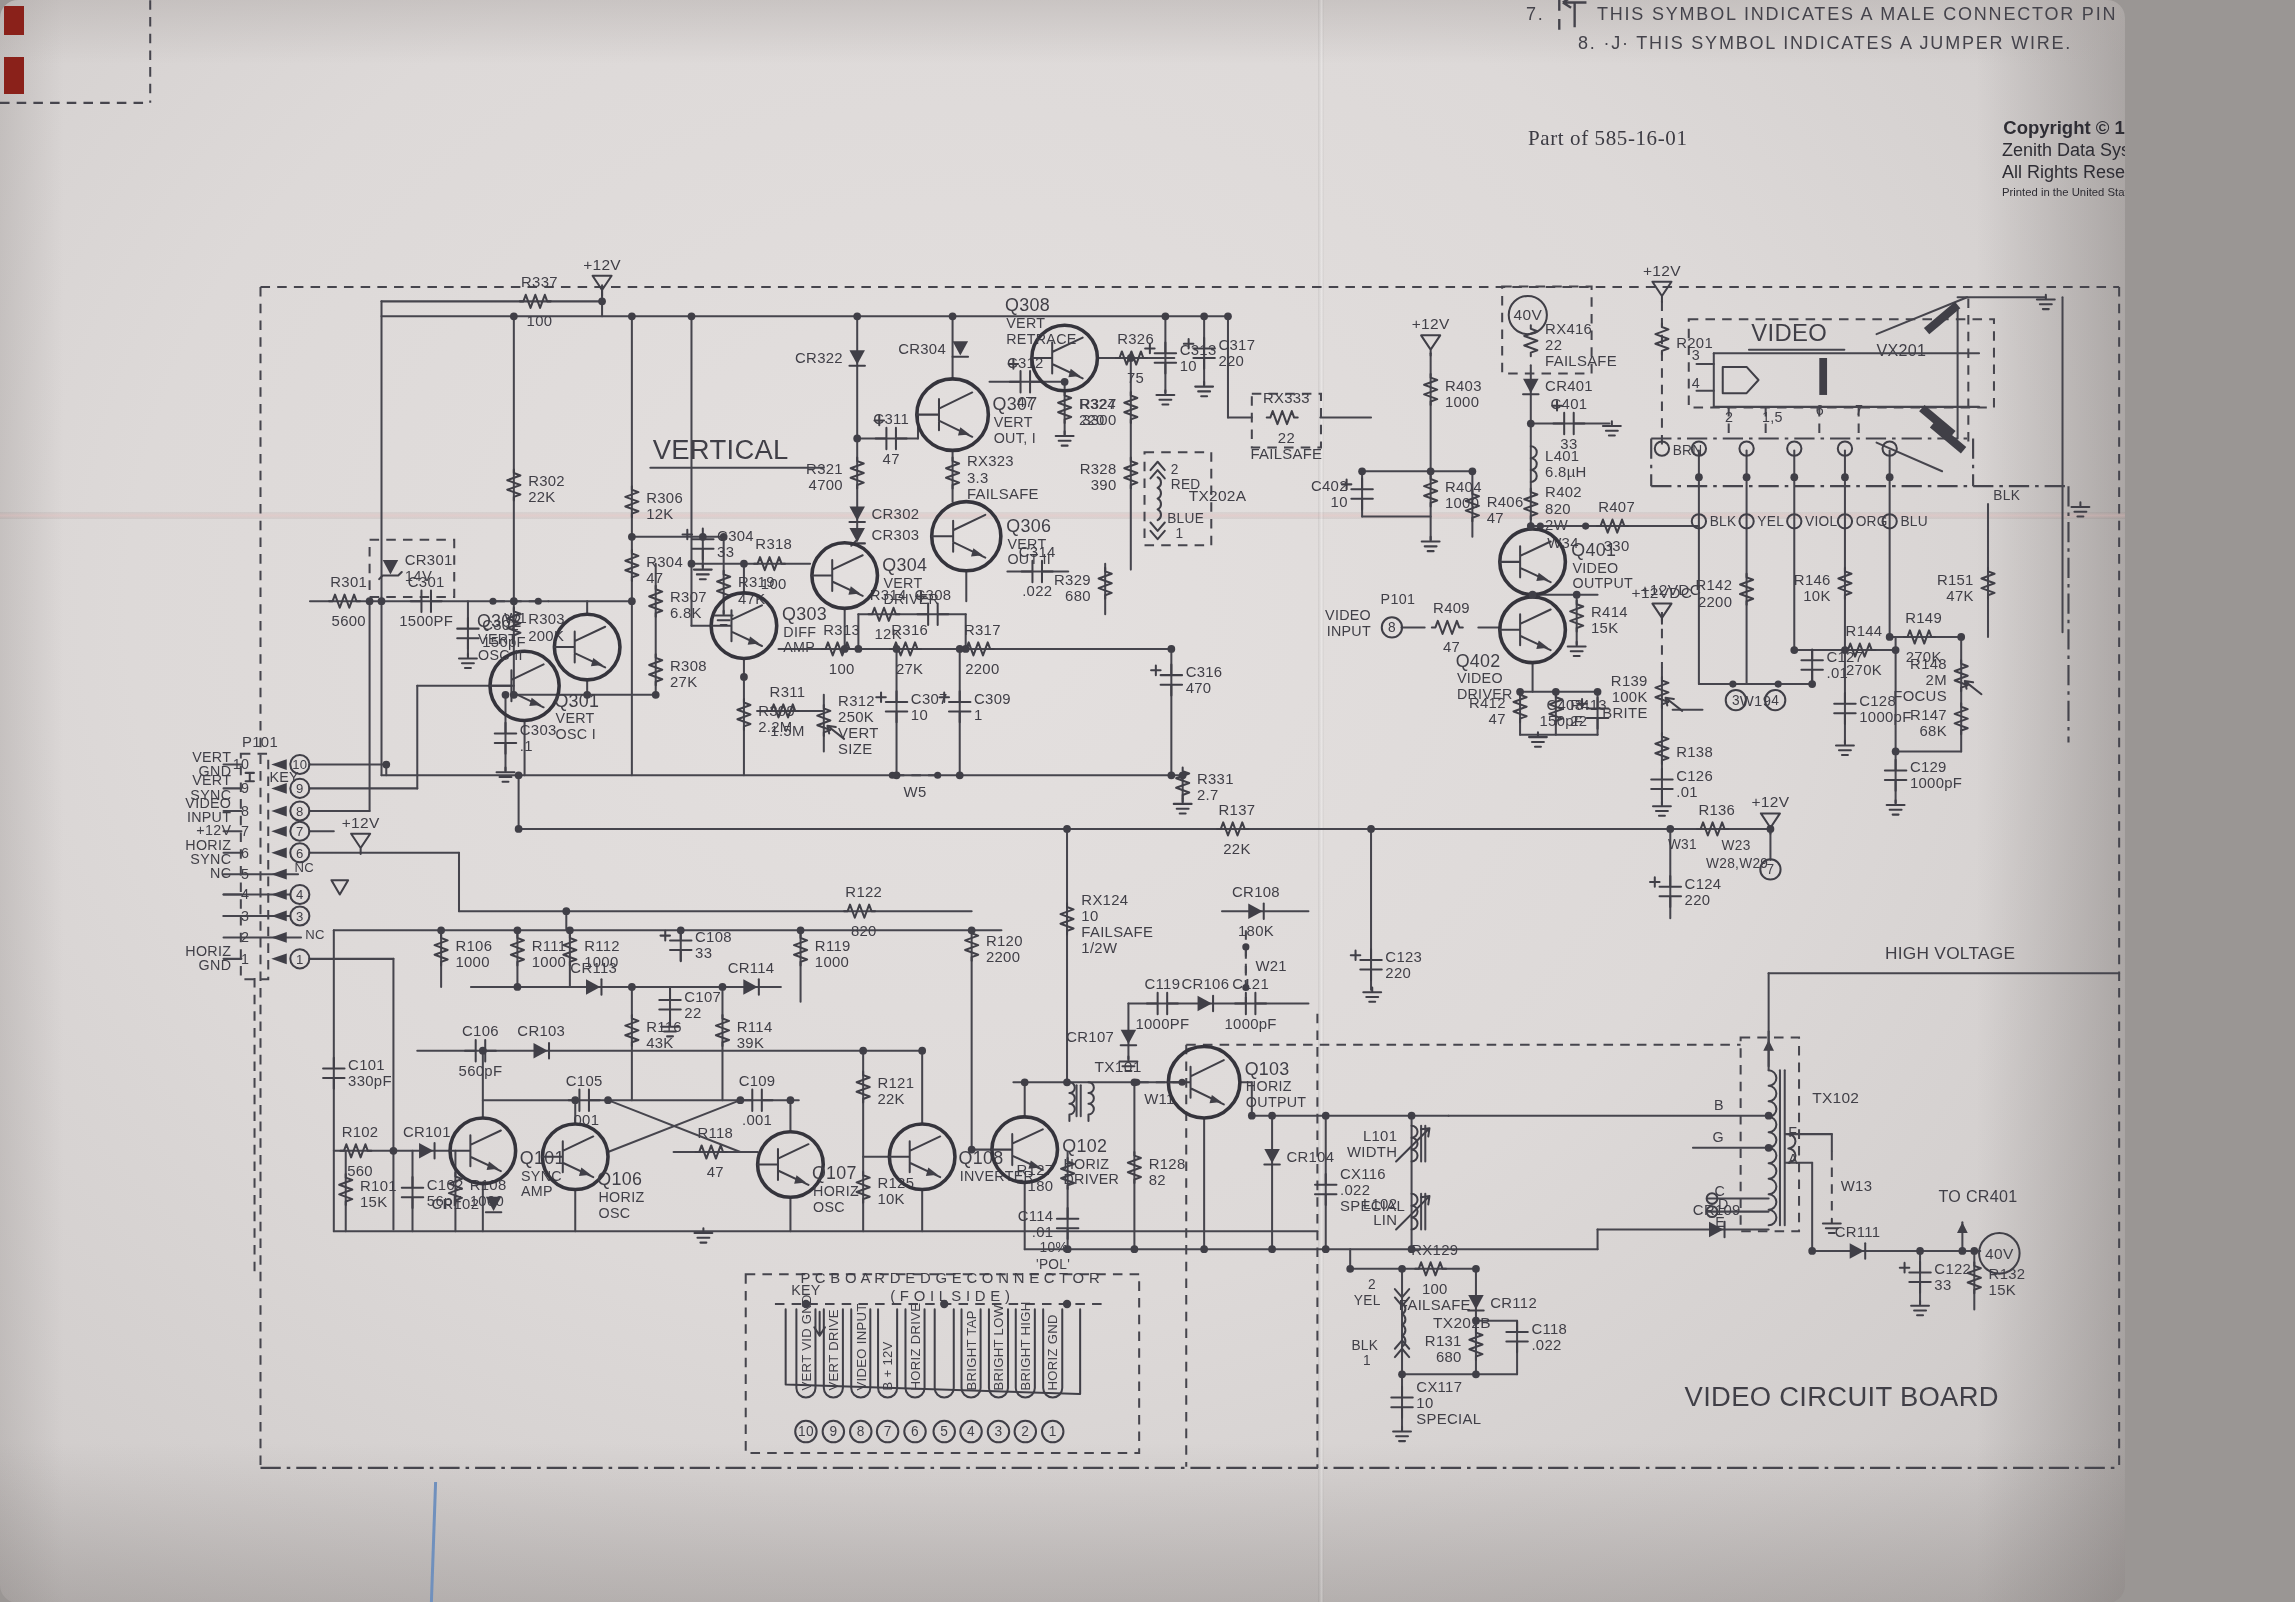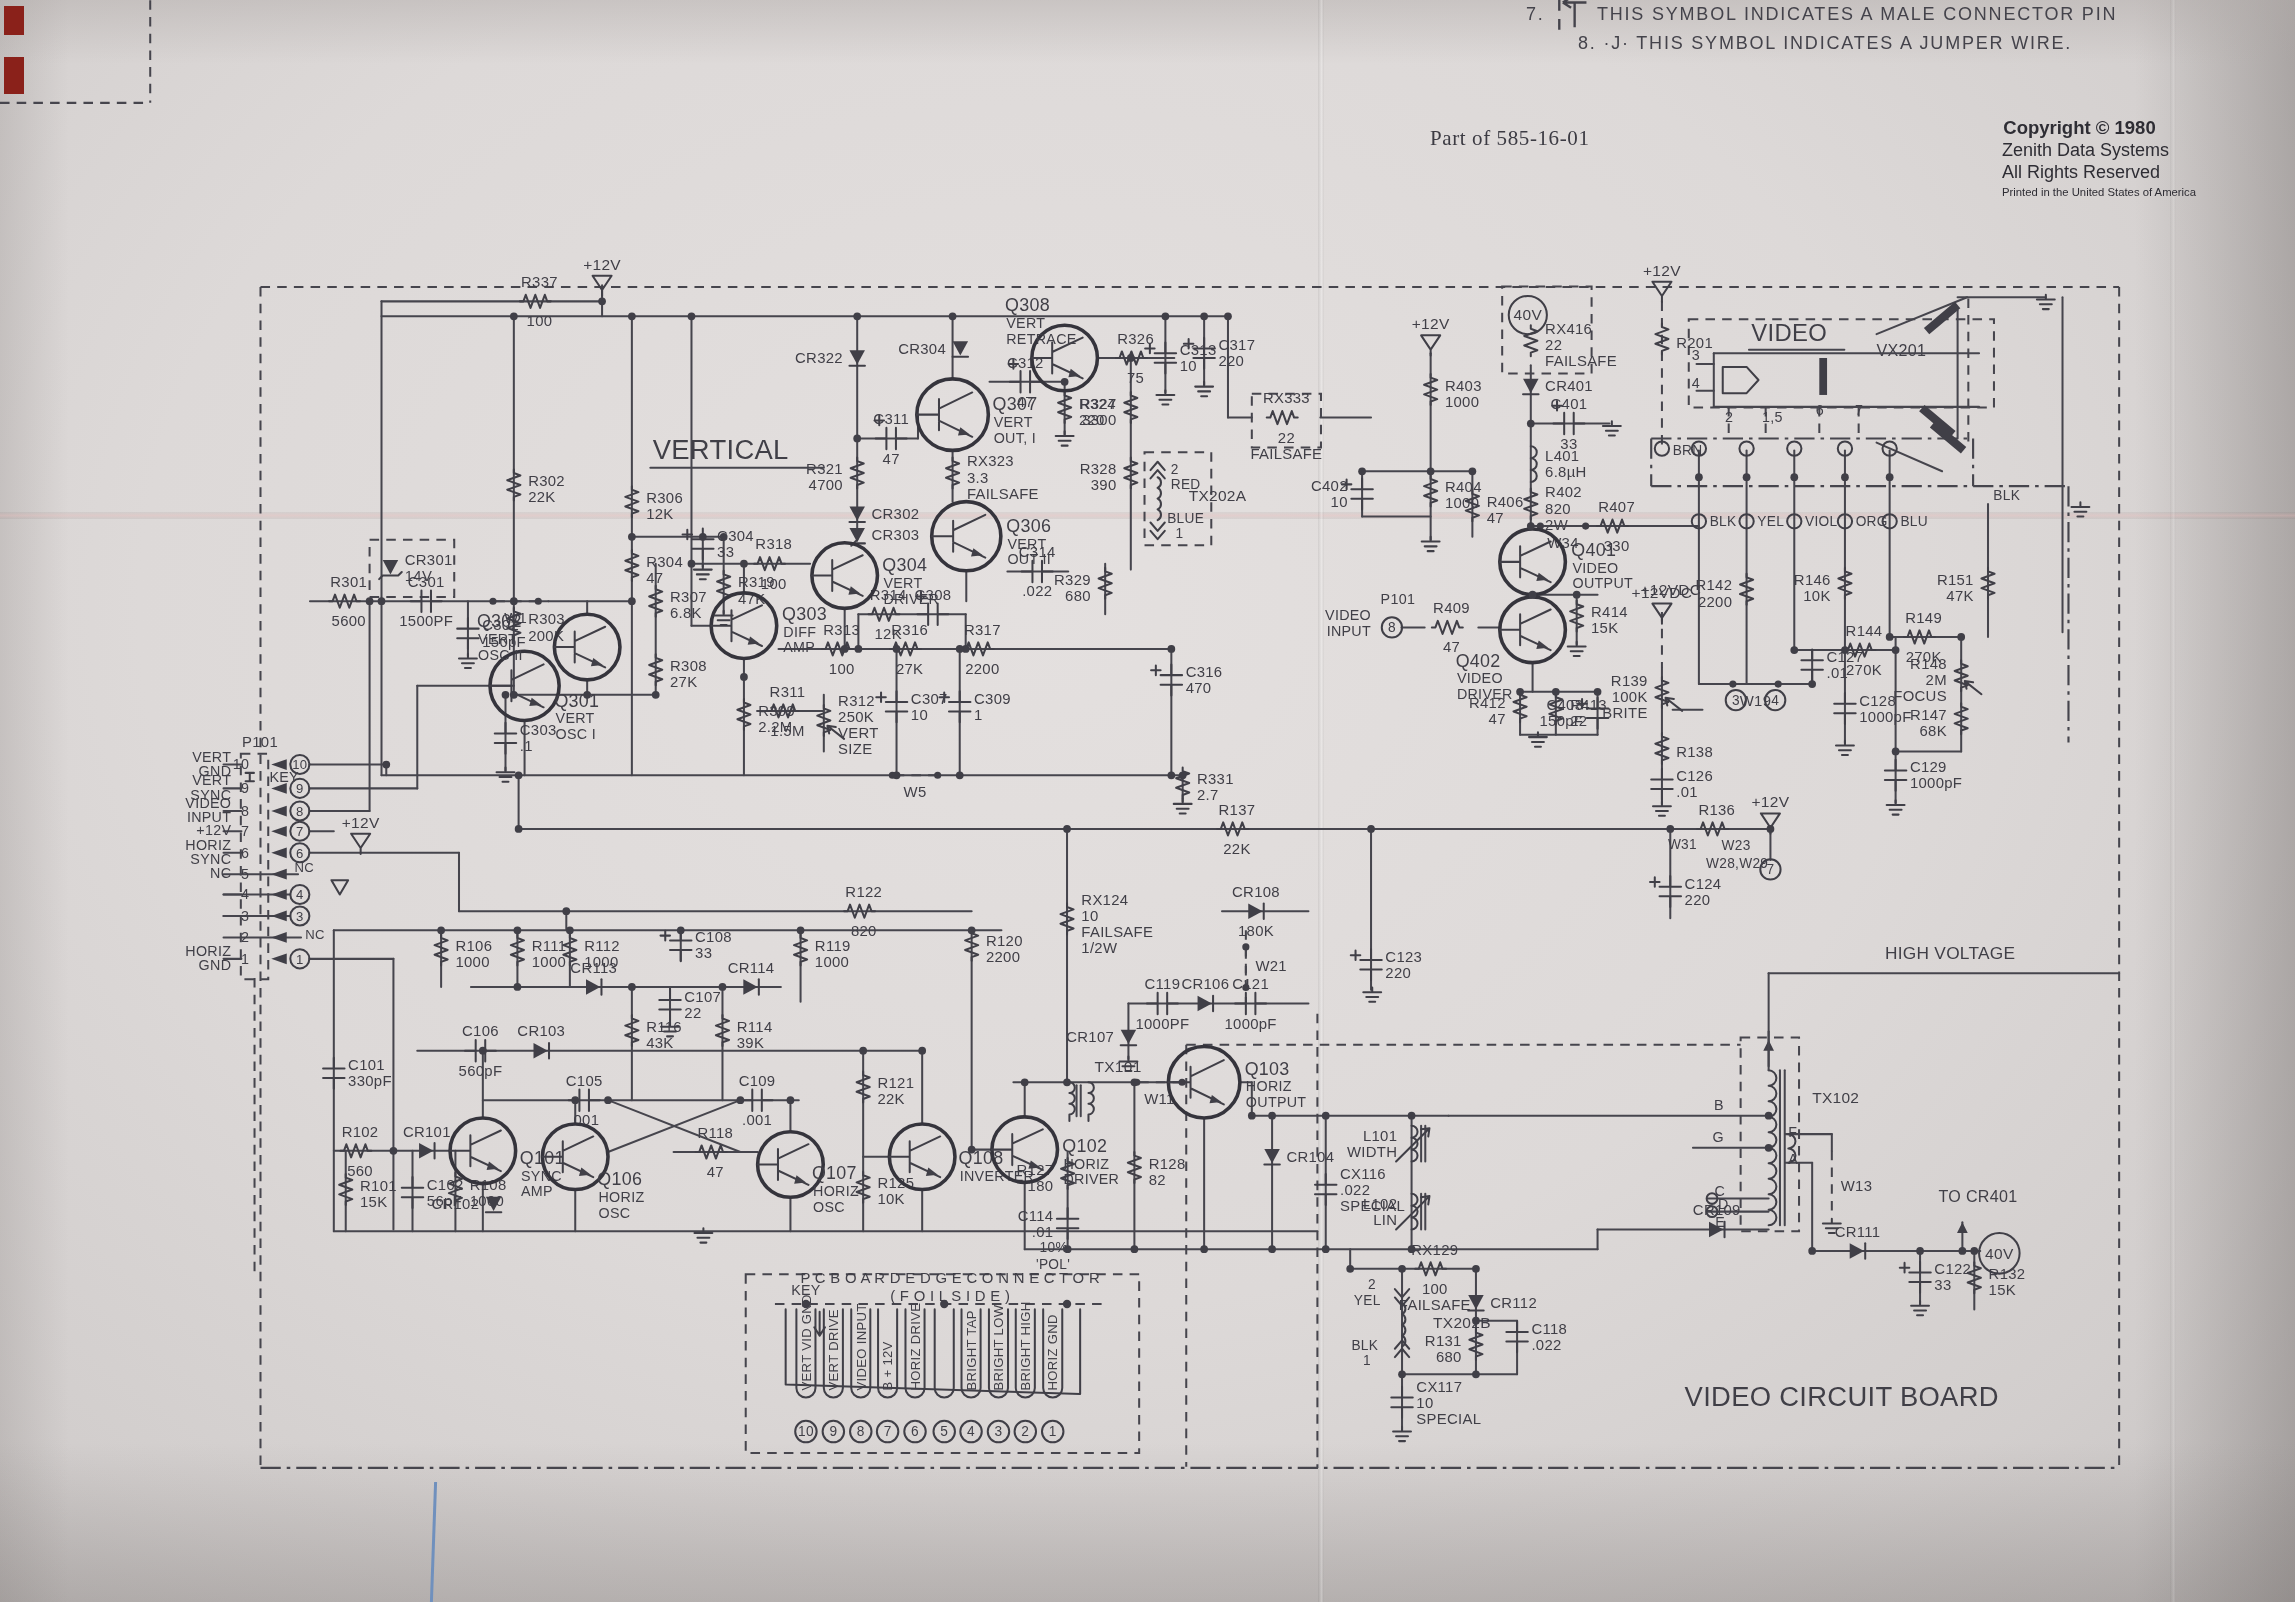--- a/index.html
+++ b/index.html
@@ -1,21 +1,22 @@
 <!DOCTYPE html>
 <html style="font-size:9.5px"><head>
 <meta charset="utf-8">
 <style>
   html,body{margin:0;padding:0;background:#9a9694;}
-  #paper{position:relative;width:2295px;height:1603px;overflow:hidden;
+  #paper{position:relative;width:2125px;height:1603px;overflow:hidden;
     font-family:"Liberation Sans",sans-serif;
     background:
       linear-gradient(180deg, rgba(176,170,168,.45) 0%, rgba(0,0,0,0) 4%, rgba(0,0,0,0) 90%, rgba(120,114,112,.35) 100%),
       linear-gradient(90deg, rgba(150,144,142,.30) 0%, rgba(0,0,0,0) 3%, rgba(0,0,0,0) 93%, rgba(110,104,102,.40) 100%),
       radial-gradient(ellipse at 45% 38%, #e4e0df 0%, #ddd9d8 50%, #d2cecd 80%, #c6c2c1 100%);
+    border-radius: 18px;
   }
   .crease-h{position:absolute;left:0;width:100%;height:7.2px;
     background:linear-gradient(180deg, rgba(0,0,0,.05), rgba(224,170,168,.30) 50%, rgba(0,0,0,.06));}
   .crease-v{position:absolute;top:0;height:100%;width:6px;
     background:linear-gradient(90deg, rgba(0,0,0,.07), rgba(255,255,255,.25) 60%, rgba(0,0,0,.05));}
   .redmark{position:absolute;background:#8a211a;}
   .bluemark{position:absolute;background:#7090bd;width:3px;}
   .htext{position:absolute;color:#3f3e46;white-space:nowrap;}
   #note7,#note8{font-size:18px;letter-spacing:1.8px;color:#44434b;}
   #partlabel{font-family:"Liberation Serif",serif;font-size:21px;letter-spacing:0.6px;color:#3c3b43;}
@@ -47,21 +48,21 @@
     <span>7.</span>
     <svg width="39" height="38" viewBox="0 0 66 64" style="vertical-align:-10.7px">
       <path d="M14,2 V30 M14,44 V62 M60,16 H20 M20,16 l14,-9 M20,16 l14,9 M40,16 V58" stroke="#44434b" stroke-width="4" fill="none"></path>
     </svg>
     <span>THIS SYMBOL INDICATES A MALE CONNECTOR PIN</span>
   </div>
   <div class="htext" id="note8" style="left:1578px;top:33px">
     <span>8.</span>
     <span>·J·  THIS SYMBOL INDICATES A JUMPER WIRE.</span>
   </div>
-  <div class="htext" id="partlabel" style="left:1430px;top:126px">Part of 585-16-01</div>
+  <div class="htext" id="partlabel" style="left:1528px;top:126px">Part of 585-16-01</div>
   <div class="htext" id="copyblock" style="left:2002px;top:117px">
     <div class="c1">Copyright © 1980</div>
     <div class="c2">Zenith Data Systems</div>
     <div class="c3">All Rights Reserved</div>
     <div class="c4">Printed in the United States of America</div>
   </div>
 
   <svg id="schem" width="2295" height="1603" viewBox="0 0 3850 2688" style="position:absolute;left:0;top:0">
       <line x1="640" y1="505" x2="1010" y2="505" class="w"></line>
       <line x1="640" y1="505" x2="640" y2="1300" class="w"></line>

